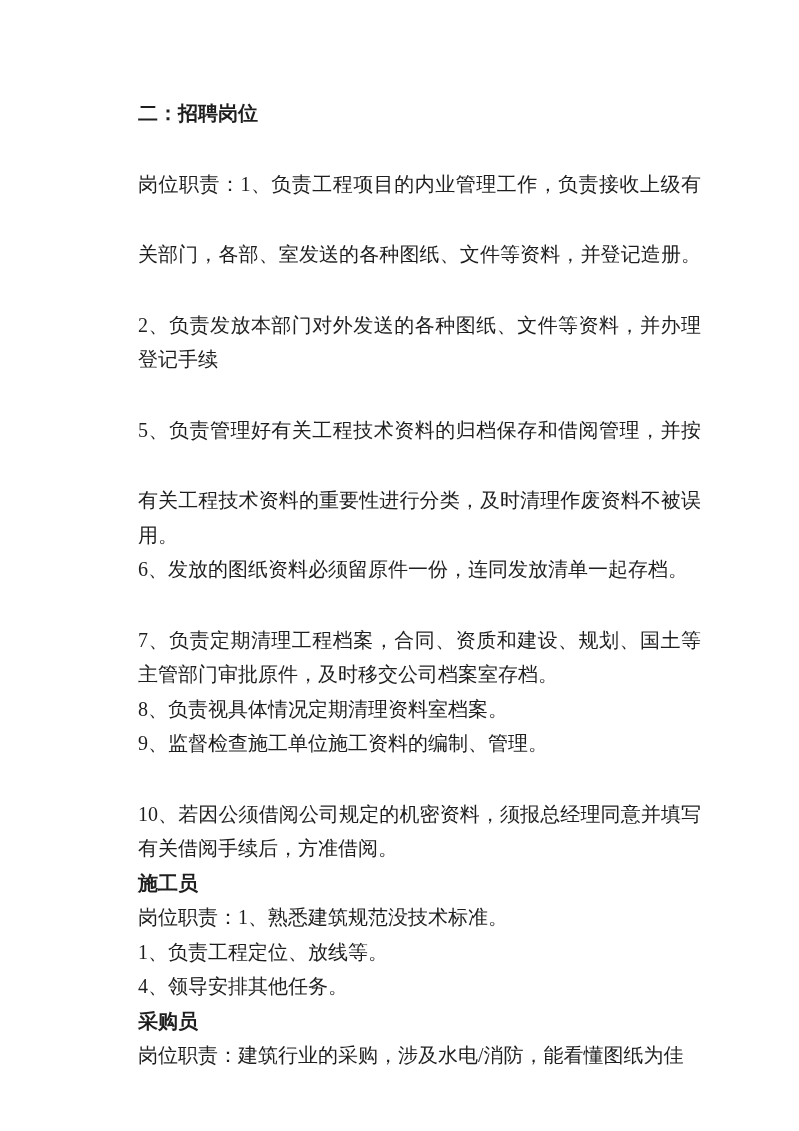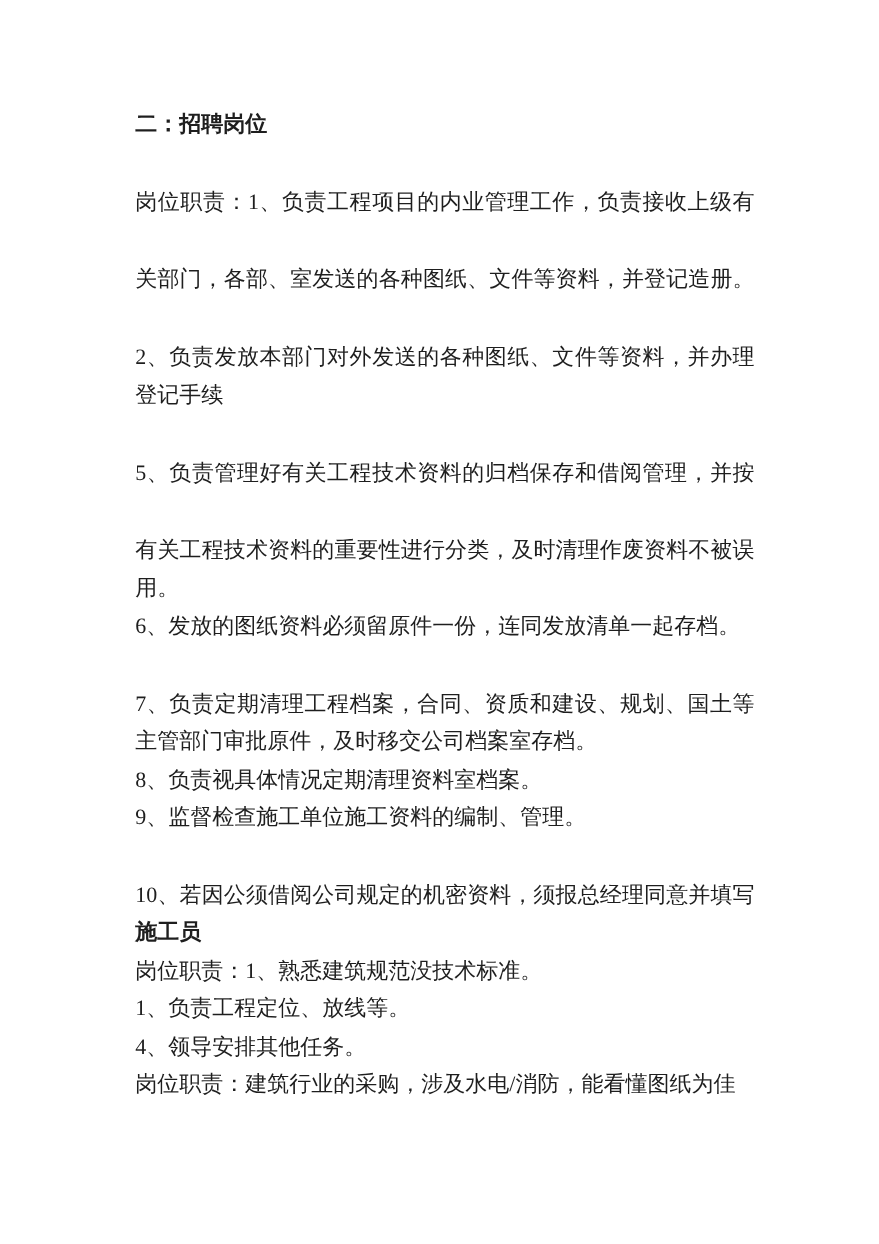--- a/index.html
+++ b/index.html
@@ -11,21 +11,21 @@
     position: relative;
     width: 799px;
     height: 1131px;
     background: #ffffff;
     overflow: hidden;
     font-family: "Liberation Serif", "DejaVu Serif", serif;
     color: #1e1e1e;
   }
   .content {
     position: absolute;
-    left: 123px;
+    left: 138px;
     top: 96px;
     width: 563px;
     font-size: 20px;
     line-height: 34.5px;
   }
   .line {
     display: block;
     height: 34.5px;
     white-space: nowrap;
     text-align: left;
@@ -54,19 +54,21 @@
     <div class="line">登记手续</div>
     <div class="line j">5、负责管理好有关工程技术资料的归档保存和借阅管理，并按</div>
     <div class="line j">有关工程技术资料的重要性进行分类，及时清理作废资料不被误</div>
     <div class="line">用。</div>
     <div class="line">6、发放的图纸资料必须留原件一份，连同发放清单一起存档。</div>
     <div class="line j">7、负责定期清理工程档案，合同、资质和建设、规划、国土等</div>
     <div class="line">主管部门审批原件，及时移交公司档案室存档。</div>
     <div class="line">8、负责视具体情况定期清理资料室档案。</div>
     <div class="line">9、监督检查施工单位施工资料的编制、管理。</div>
     <div class="line j">10、若因公须借阅公司规定的机密资料，须报总经理同意并填写</div>
+    <div class="line">有关借阅手续后，方准借阅。</div>
     <div class="line h">施工员</div>
     <div class="line">岗位职责：1、熟悉建筑规范没技术标准。</div>
     <div class="line">1、负责工程定位、放线等。</div>
     <div class="line">4、领导安排其他任务。</div>
+    <div class="line h">采购员</div>
     <div class="line">岗位职责：建筑行业的采购，涉及水电/消防，能看懂图纸为佳</div>
   </div>
 </div>
 
 </body></html>

